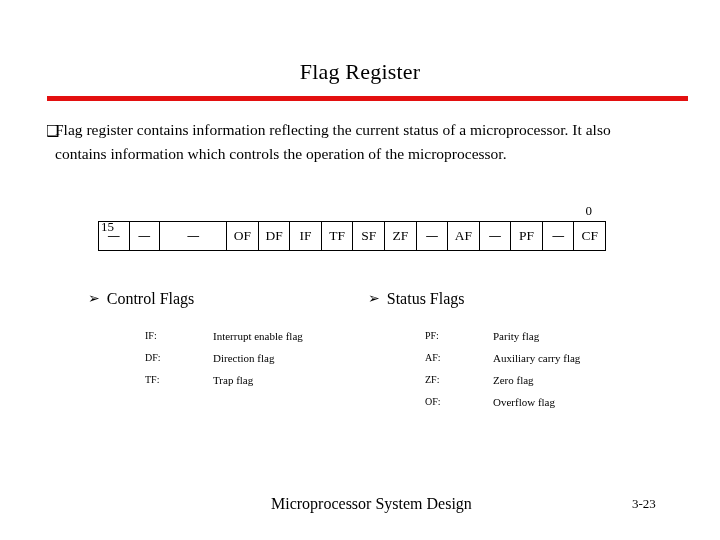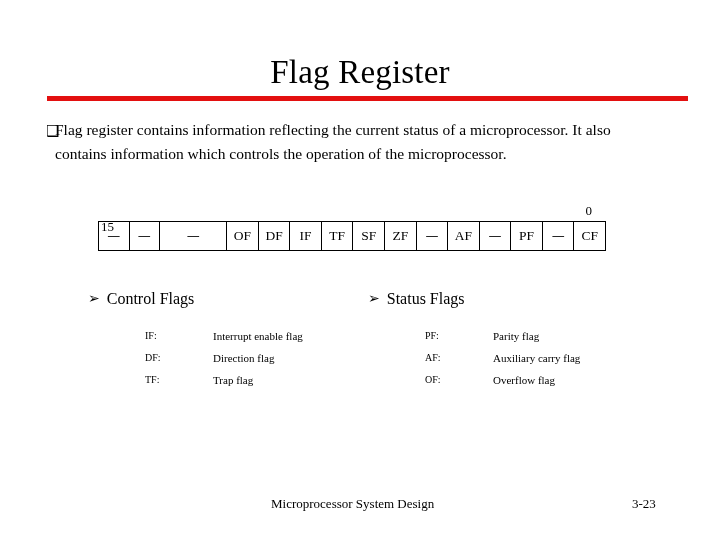--- a/index.html
+++ b/index.html
@@ -23,21 +23,21 @@
     height: 540px;
   }
 
   
   .slide-title {
     position: absolute;
     left: 0;
     top: 56px;
     width: 720px;
     text-align: center;
-    font-size: 33px;
+    font-size: 22px;
     line-height: 32px;
     font-weight: normal;
     letter-spacing: 0.2px;
     font-family: "Liberation Serif", "DejaVu Serif", serif;
   }
 
   .title-rule {
     position: absolute;
     left: 47px;
     top: 96px;
@@ -169,21 +169,21 @@
     font-size: 11px;
     line-height: 18px;
     white-space: nowrap;
   }
 
   
   .footer-text {
     position: absolute;
     left: 271px;
     top: 496px;
-    font-size: 13px;
+    font-size: 16px;
     line-height: 16px;
   }
   .footer-page {
     position: absolute;
     left: 632px;
     top: 496px;
     font-size: 13px;
     line-height: 16px;
   }
 </style>
@@ -281,20 +281,24 @@
   <div class="flag-list" id="status-list">
       <div class="flag-row">
         <span class="flag-abbr">PF:</span>
         <span class="flag-desc">Parity flag</span>
       </div>
       <div class="flag-row">
         <span class="flag-abbr">AF:</span>
         <span class="flag-desc">Auxiliary carry flag</span>
       </div>
       <div class="flag-row">
+        <span class="flag-abbr">ZF:</span>
+        <span class="flag-desc">Zero flag</span>
+      </div>
+      <div class="flag-row">
         <span class="flag-abbr">OF:</span>
         <span class="flag-desc">Overflow flag</span>
       </div>
     </div>
 
   <div class="footer-text">Microprocessor System Design</div>
   <div class="footer-page">3-23</div>
 
 </div>
 

